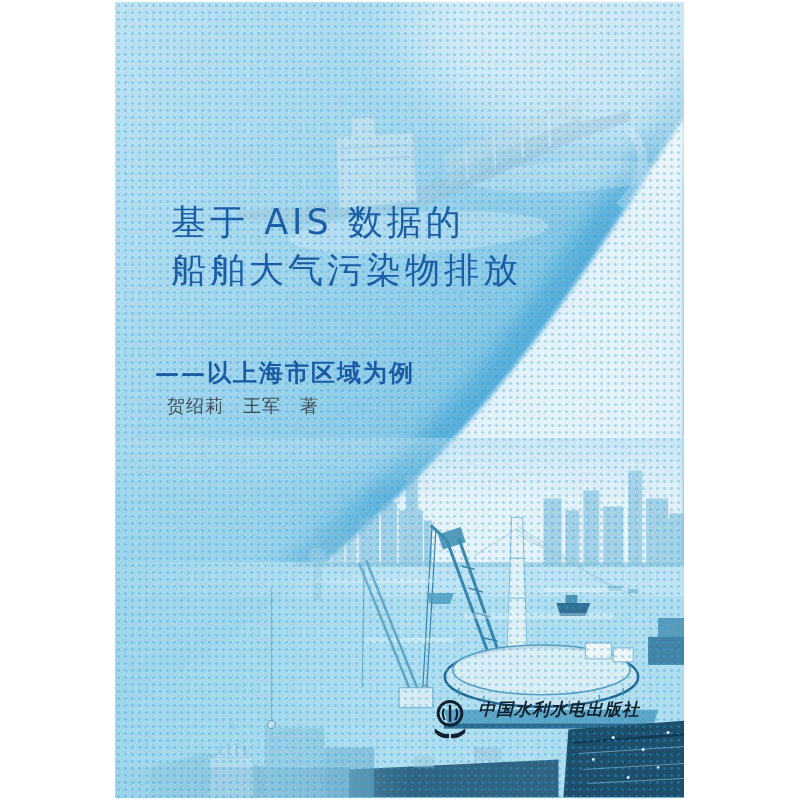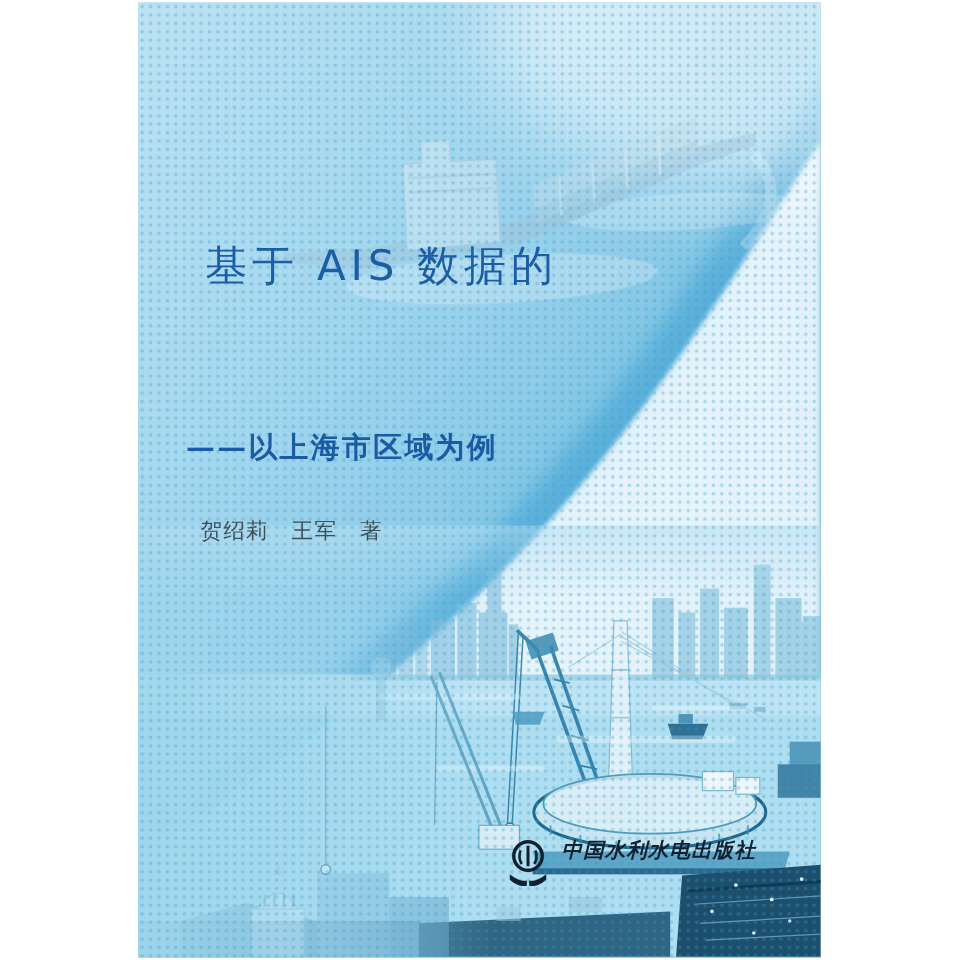--- a/index.html
+++ b/index.html
@@ -45,26 +45,26 @@
     font-size:35px;line-height:48px;letter-spacing:4px;
     font-weight:500;color:#1c5ea6;white-space:nowrap;
   }
   .subtitle{
     position:absolute;left:40px;top:355px;
     font-family:"DejaVu Serif","Liberation Serif",serif;
     font-size:24px;font-weight:bold;letter-spacing:2px;
     color:#1b5ba3;white-space:nowrap;
   }
   .authors{
-    position:absolute;left:52px;top:428px;
+    position:absolute;left:52px;top:392px;
     font-size:18px;letter-spacing:1px;color:#404e58;white-space:nowrap;
   }
   
   .publisher{
-    position:absolute;left:306px;top:697px;
+    position:absolute;left:316px;top:697px;
     display:flex;align-items:flex-start;gap:9px;color:#10202e;
   }
   .publisher .mark{flex:0 0 auto;}
   .publisher .ptexts{display:flex;flex-direction:column;}
   .publisher .pname{
     font-family:"DejaVu Serif","Liberation Serif",serif;
     font-style:italic;font-weight:bold;font-size:17px;line-height:21px;
     letter-spacing:1px;white-space:nowrap;
   }
   .publisher .purl{
@@ -270,20 +270,21 @@
         <rect x="0" y="330" width="235" height="30" fill="#3f85a8" opacity="0.35"></rect>
       </g>
     </svg>
 
     <div class="left-haze"></div>
     <div class="photo-top-fade"></div>
     <div class="dots"></div>
 
     <div class="title">
       <div>基于 AIS 数据的</div>
+      <div>船舶大气污染物排放</div>
     </div>
     <div class="subtitle">——以上海市区域为例</div>
     <div class="authors">贺绍莉　王军　著</div>
 
     <div class="publisher">
       <svg class="mark" width="38" height="42" viewBox="0 0 40 44">
         <g stroke="#10202e" fill="none">
           <circle cx="20" cy="15" r="12.5" stroke-width="3"></circle>
           <path d="M20,6 L20,24" stroke-width="2.6"></path>
           <path d="M13.5,10 C12,14 12,18 14.5,22" stroke-width="2.2"></path>

